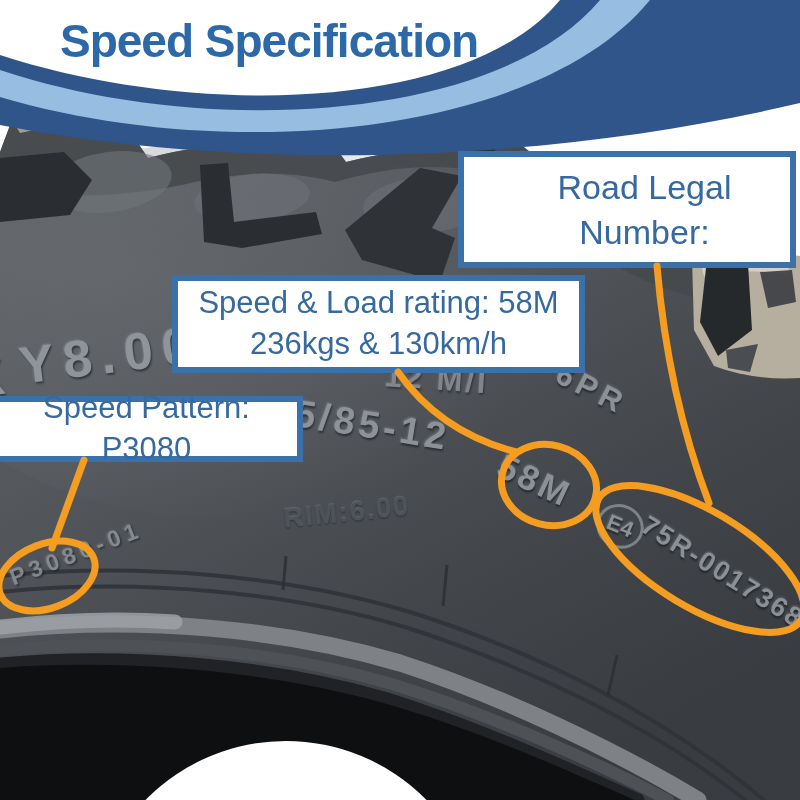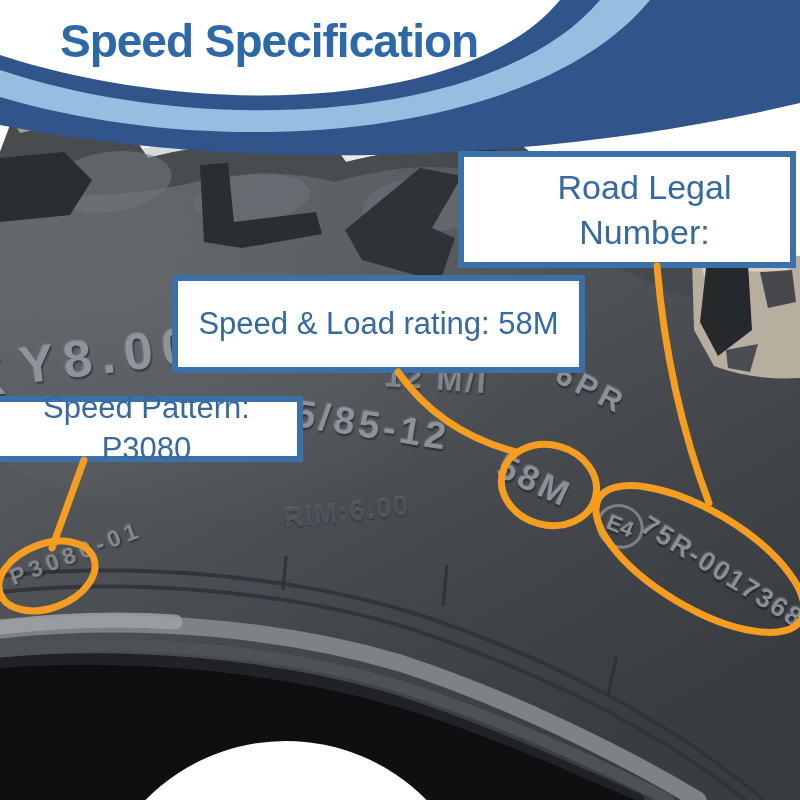--- a/index.html
+++ b/index.html
@@ -133,20 +133,21 @@
   <path fill="#ffffff" d="M 0,55 C 200,120 470,110 560,0 L 0,0 Z"></path>
 </svg>
 
 <div class="abs" id="page-title">Speed Specification</div>
 
 <div class="abs callout" id="box-road">
   <div>Road Legal Number:</div>
 </div>
 <div class="abs callout" id="box-speed">
   <div>Speed &amp; Load rating: 58M</div>
+  <div>236kgs &amp; 130km/h</div>
 </div>
 <div class="abs callout" id="box-pattern">
   <div>Speed Pattern: P3080</div>
 </div>
 
 <svg width="800" height="800" viewBox="0 0 800 800" style="z-index:6;pointer-events:none;">
   <g fill="none" stroke="#f59d20" stroke-width="7" stroke-linecap="round">
     <path d="M 84,460 L 52,548"></path>
     <ellipse cx="0" cy="0" rx="50" ry="32" transform="translate(47,576) rotate(-21)"></ellipse>
     <path d="M 398,372 Q 440,432 516,452"></path>

